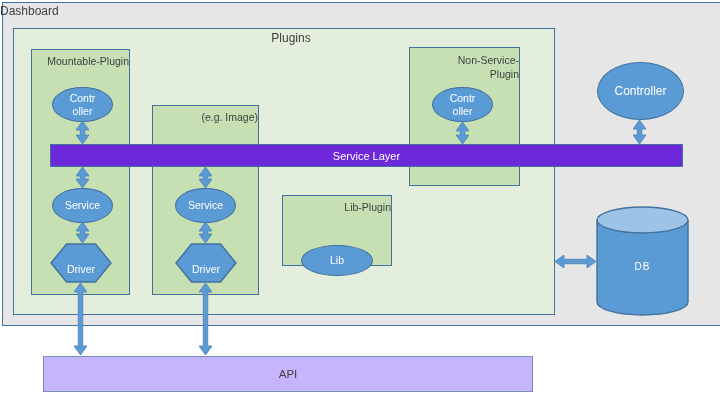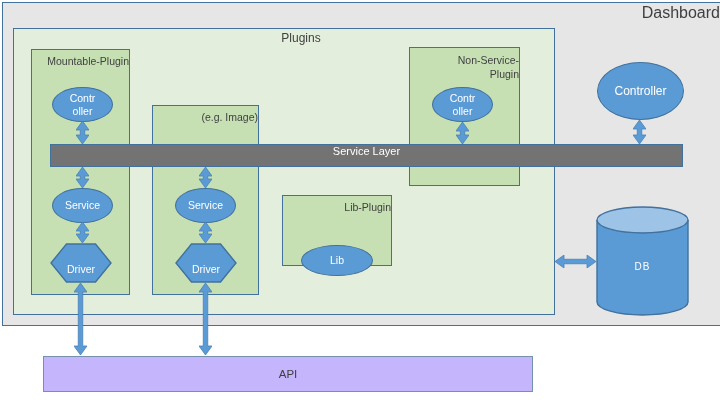--- a/index.html
+++ b/index.html
@@ -5,23 +5,23 @@
   html,body{margin:0;padding:0;}
   body{
     width:720px;height:405px;position:relative;overflow:hidden;
     background:#ffffff;
     font-family:"Liberation Sans", sans-serif;
     color:#3f3f3f;
   }
   .abs{position:absolute;box-sizing:border-box;}
   .box{border:1.4px solid #41719c;}
   .dashboard{left:2px;top:2px;width:722px;height:324px;background:#e7e6e6;z-index:1;}
-  .dashboard-title{left:0;top:4px;width:720px;text-align:right;font-size:16px;z-index:2;}
+  .dashboard-title{left:0;top:4px;width:720px;text-align:left;font-size:12px;z-index:2;}
   .plugins{left:13px;top:28px;width:542px;height:287px;background:#e3efdc;z-index:2;}
-  .plugins-title{left:30px;top:31px;width:542px;text-align:center;font-size:12px;z-index:3;}
+  .plugins-title{left:20px;top:31px;width:542px;text-align:center;font-size:12px;z-index:3;}
   .pluginbox{background:#c6e0b4;z-index:3;}
   .mountable{left:31px;top:49px;width:99px;height:246px;}
   .serviceplugin{left:152px;top:105px;width:107px;height:190px;}
   .nonservice{left:409px;top:47px;width:111px;height:139px;}
   .libplugin{left:282px;top:195px;width:110px;height:71px;}
   .boxtitle{width:100%;text-align:right;font-size:10.5px;line-height:14px;z-index:4;}
   .ellipse{
     background:#5b9bd5;border:1.4px solid #41719c;border-radius:50%;
     color:#ffffff;display:flex;flex-direction:column;align-items:center;justify-content:center;
     font-size:10.5px;line-height:12.5px;z-index:5;text-align:center;
@@ -36,23 +36,23 @@
   .hex{width:62px;height:52px;z-index:5;}
   .hex1{left:50px;top:243px;}
   .hex2{left:175px;top:243px;}
   .hex svg{position:absolute;left:0;top:0;}
   .hex .lbl{
     position:absolute;left:0;top:0;width:100%;height:100%;
     display:flex;align-items:center;justify-content:center;
     color:#fff;font-size:10.5px;
   }
   .servicelayer{
-    left:50px;top:144px;width:633px;height:23px;background:#737373;
+    left:50px;top:144px;width:633px;height:23px;background:#6d28d9;
     border:1.4px solid #41719c;z-index:4;
-    display:flex;align-items:flex-start;justify-content:center;
+    display:flex;align-items:center;justify-content:center;
     color:#ffffff;font-size:11px;
   }
   .db{left:596px;top:206px;width:93px;height:111px;z-index:3;}
   .db .lbl{
     position:absolute;left:0;top:55px;width:100%;text-align:center;
     color:#ffffff;font-size:10px;letter-spacing:1px;
   }
   .api{
     left:43px;top:356px;width:490px;height:36px;background:#c4b5fd;
     border:1.4px solid #7591ab;z-index:2;

